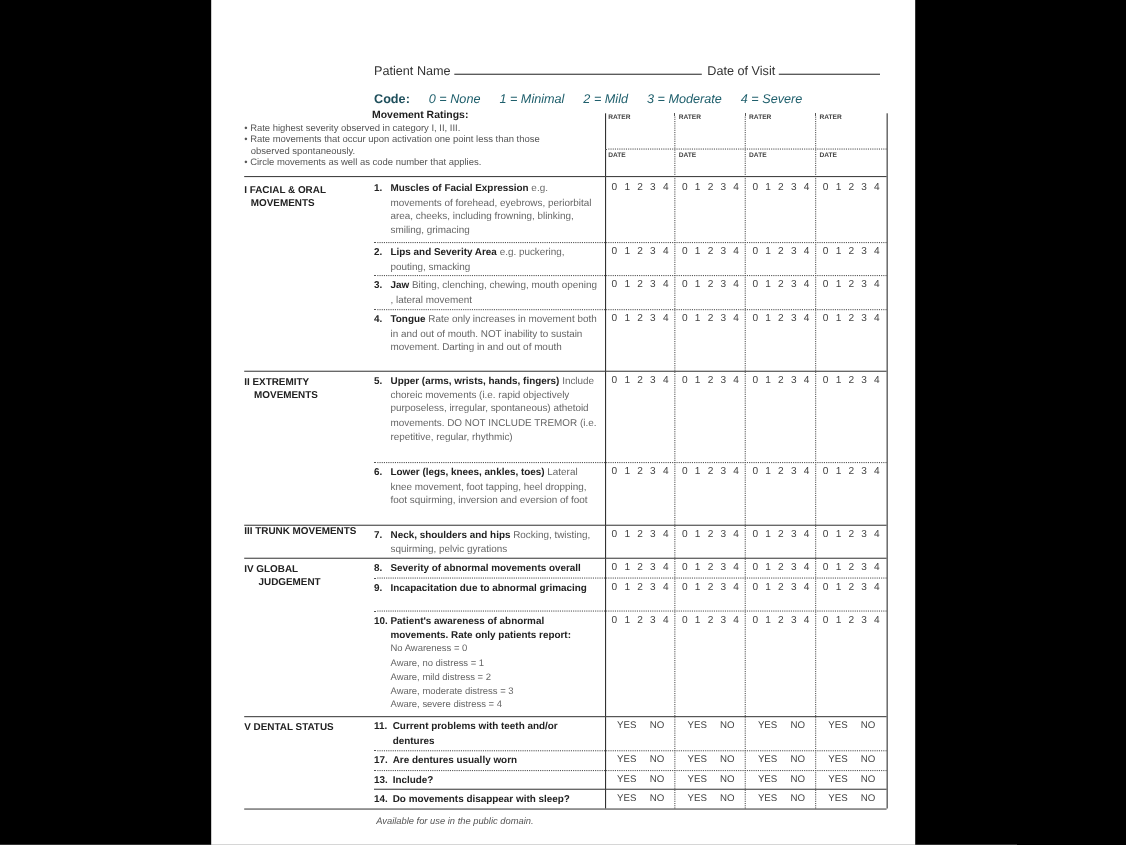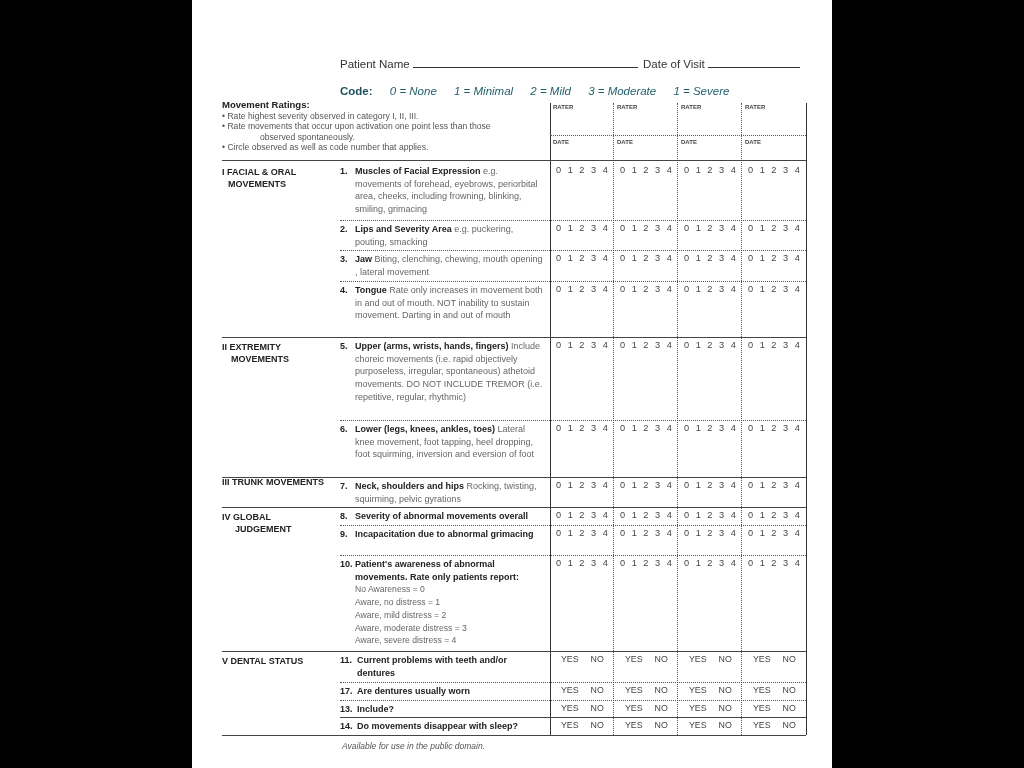--- a/index.html
+++ b/index.html
@@ -7,21 +7,21 @@
          font-family: "Liberation Sans", "DejaVu Sans", sans-serif; }
   .page { position: absolute; left: 192px; top: 0; width: 640px; height: 768px; background: #fff; }
   .abs { position: absolute; }
   .title { left: 148px; top: 14px; font-size: 16px; font-weight: bold; color: #1f4f5c; letter-spacing: 0.1px; white-space: nowrap; }
   .meta { top: 57px; font-size: 11.5px; color: #333; white-space: nowrap; }
   .line { display: inline-block; border-bottom: 1px solid #333; height: 10px; vertical-align: baseline; }
   .code { top: 85px; font-size: 11.5px; color: #1f5f6c; white-space: nowrap; }
   .code b { color: #1f4f5c; }
   .code span { margin-left: 14px; font-style: italic; }
   .ratings { left: 30px; top: 100px; font-size: 8.6px; color: #555; line-height: 10.6px; width: 320px; }
-  .ratings .hd { font-weight: bold; color: #222; font-size: 9.5px; }
+  .ratings .hd { font-weight: bold; color: #222; font-size: 9.5px; text-align: center; }
   .hline { position: absolute; left: 30px; width: 584px; height: 0; border-top: 1.3px solid #444; }
   .hline.short { left: 148px; width: 466px; }
   .dline { position: absolute; height: 0; border-top: 1px dotted #555; }
   .vline { position: absolute; width: 0; border-left: 1.3px solid #333; }
   .vdot { position: absolute; width: 0; border-left: 1px dotted #555; }
   .sec { position: absolute; left: 30px; font-size: 9px; font-weight: bold; color: #222; line-height: 12px; }
   .item { position: absolute; left: 148px; width: 206px; font-size: 9px; color: #666; line-height: 12.7px; }
   .item .num { position: absolute; left: 0; top: 0; font-weight: bold; color: #222; }
   .item .txt { margin-left: 15px; display: block; }
   .item b { color: #222; }
@@ -46,29 +46,29 @@
     <span>Date of Visit</span>
     <span class="line" style="width:92px;"></span>
   </div>
 
   <div class="abs code" style="left:148px;">
     <b>Code:</b>
     <span>0 = None</span>
     <span>1 = Minimal</span>
     <span>2 = Mild</span>
     <span>3 = Moderate</span>
-    <span>1  = Severe</span>
+    <span>4  = Severe</span>
   </div>
 
   <div class="abs ratings">
     <div class="hd">Movement Ratings:</div>
     <div>• Rate highest severity observed in category I, II, III.</div>
     <div>• Rate movements that occur upon activation one point less than those</div>
-    <div style="padding-left:6px;margin-left:32px;">   observed spontaneously.</div>
-    <div>• Circle observed as well as code number that applies.</div>
+    <div style="padding-left:6px;">   observed spontaneously.</div>
+    <div>• Circle movements as well as code number that applies.</div>
   </div>
 
   <div class="vline" style="left:358px; top:103px; height:632px;"></div>
   <div class="vline" style="left:614px; top:103px; height:632px;"></div>
   <div class="vdot" style="left:421px; top:103px; height:632px;"></div>
   <div class="vdot" style="left:485px; top:103px; height:632px;"></div>
   <div class="vdot" style="left:549px; top:103px; height:632px;"></div>
   <div class="dline" style="left:358px; top:135px; width:256px;"></div>
 
   <div class="hdrlbl" style="left:361px; top:104px;">RATER</div>

